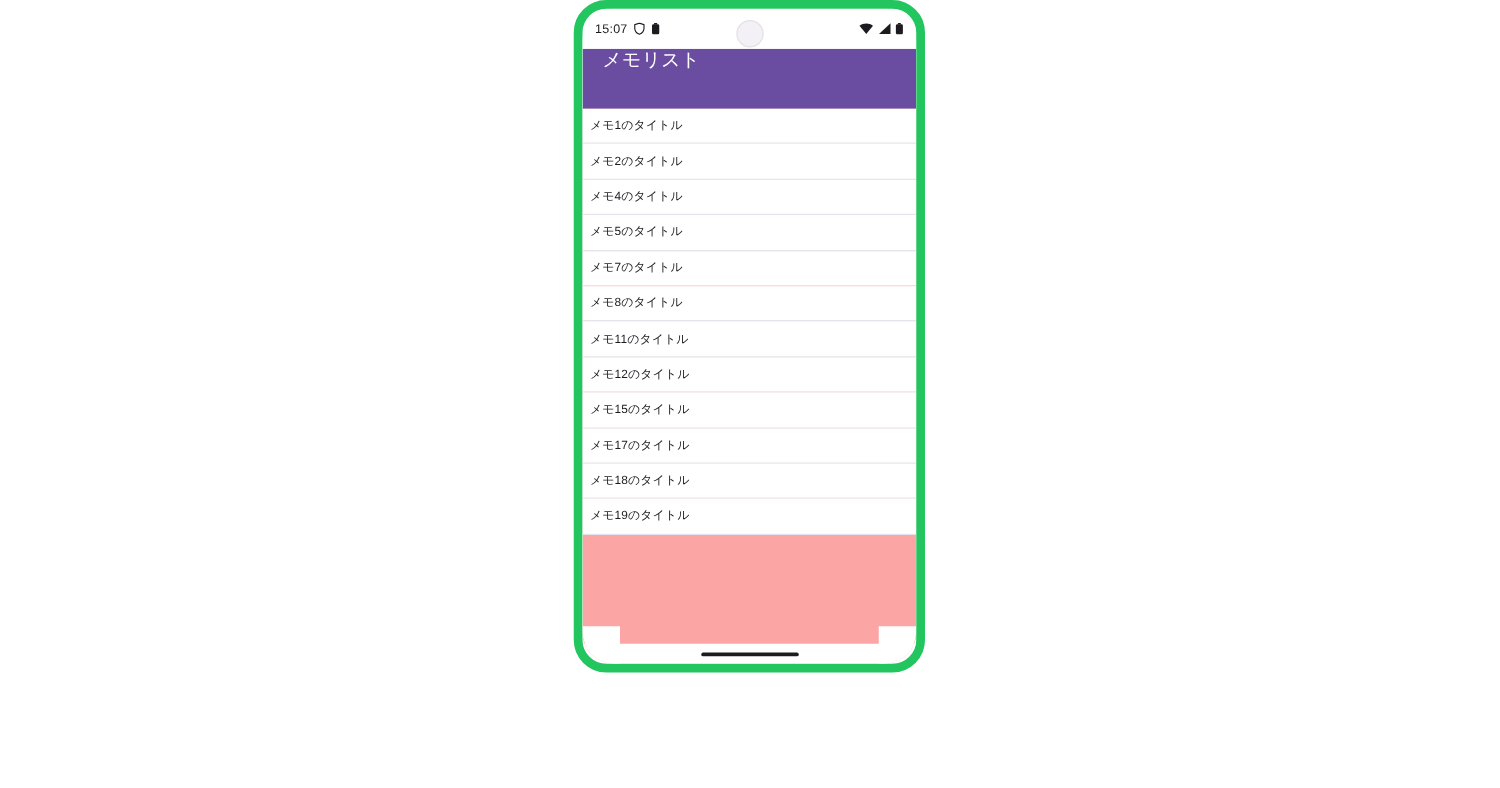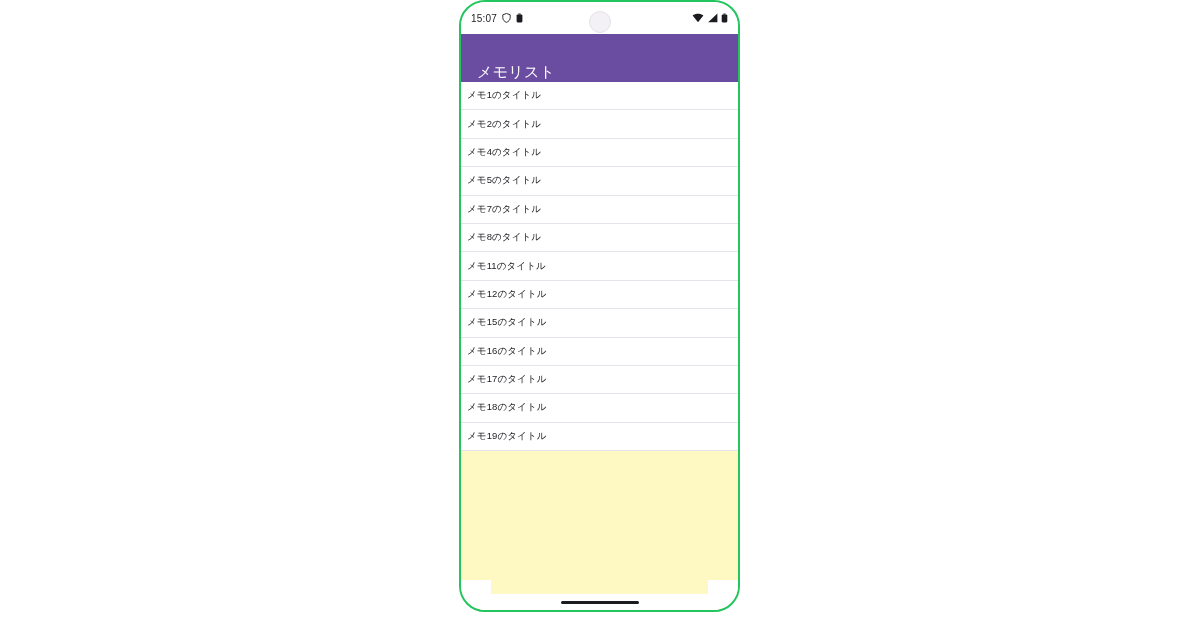--- a/index.html
+++ b/index.html
@@ -18,23 +18,23 @@
     width: 1200px;
     height: 630px;
     background: #ffffff;
   }
   
   .device {
     position: absolute;
     left: 459px;
     top: 0px;
     width: 281px;
-    height: 612px;
-    background: #ffffff;
-    border: 2px solid #22c55e;
+    height: 538px;
+    background: #ffffff;
+    border: 7px solid #22c55e;
     border-radius: 26px;
     overflow: hidden;
     box-sizing: border-box;
   }
   .screen {
     position: absolute;
     inset: 0;
     background: #ffffff;
     border-radius: 25px;
     overflow: hidden;
@@ -78,35 +78,35 @@
     border-radius: 50%;
     background: #f4f1f6;
     border: 1px solid #e3e0e6;
     box-sizing: border-box;
   }
   
   .appbar {
     height: 48px;
     background: #6a4ca1;
     display: flex;
-    align-items: flex-end;
+    align-items: flex-start;
     padding-left: 16px;
     box-sizing: border-box;
   }
   .appbar-title {
     color: #ffffff;
     font-size: 15px;
     letter-spacing: 0.3px;
   }
   
   .list {
     position: relative;
     height: 534px;
     overflow: hidden;
-    background: #fef9c3;
+    background: #fca5a5;
   }
   .list-item {
     height: 28.4px;
     display: flex;
     align-items: center;
     padding-left: 6px;
     box-sizing: border-box;
     border-bottom: 1px solid #e6e3ea;
     background: #ffffff;
   }
@@ -214,23 +214,20 @@
         <div class="list-item">
             <span class="list-item-label">メモ11のタイトル</span>
           </div>
         <div class="list-item">
             <span class="list-item-label">メモ12のタイトル</span>
           </div>
         <div class="list-item">
             <span class="list-item-label">メモ15のタイトル</span>
           </div>
         <div class="list-item">
-            <span class="list-item-label">メモ16のタイトル</span>
-          </div>
-        <div class="list-item">
             <span class="list-item-label">メモ17のタイトル</span>
           </div>
         <div class="list-item">
             <span class="list-item-label">メモ18のタイトル</span>
           </div>
         <div class="list-item">
             <span class="list-item-label">メモ19のタイトル</span>
           </div>
       </div>
 

